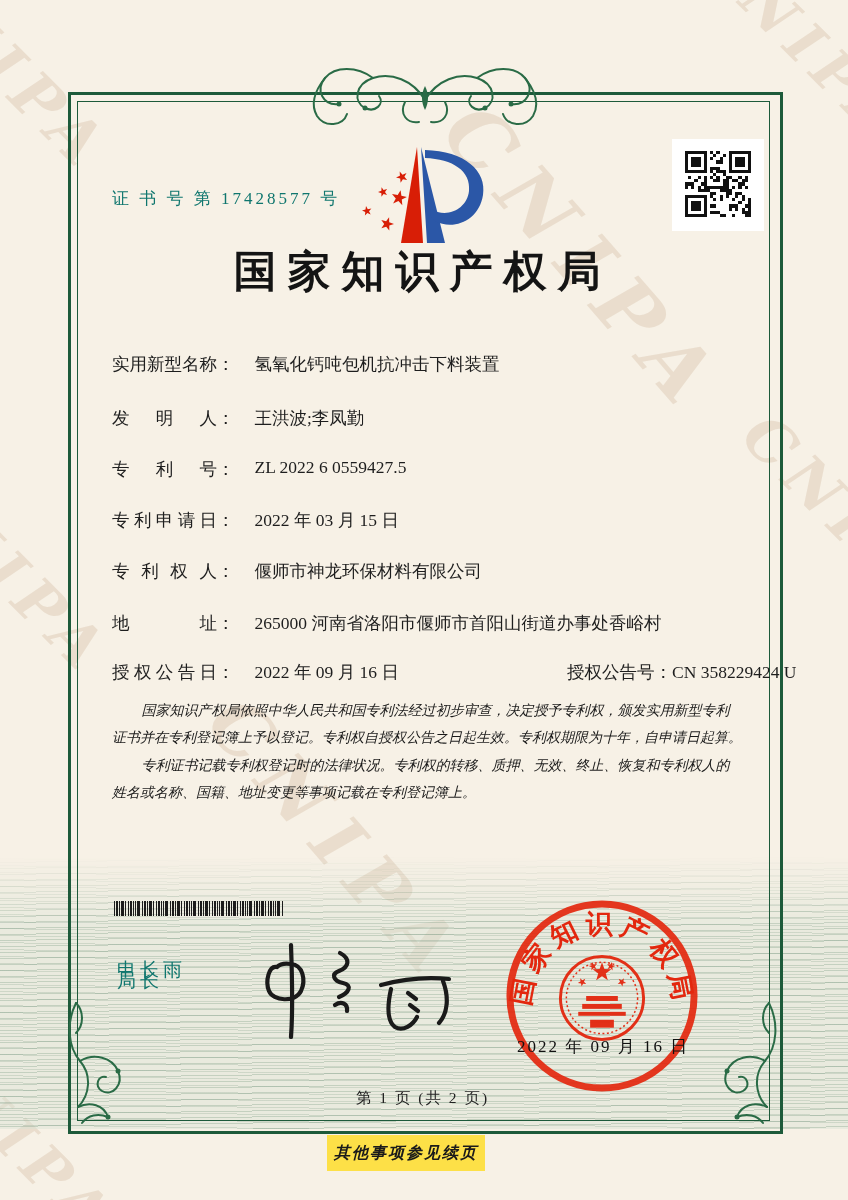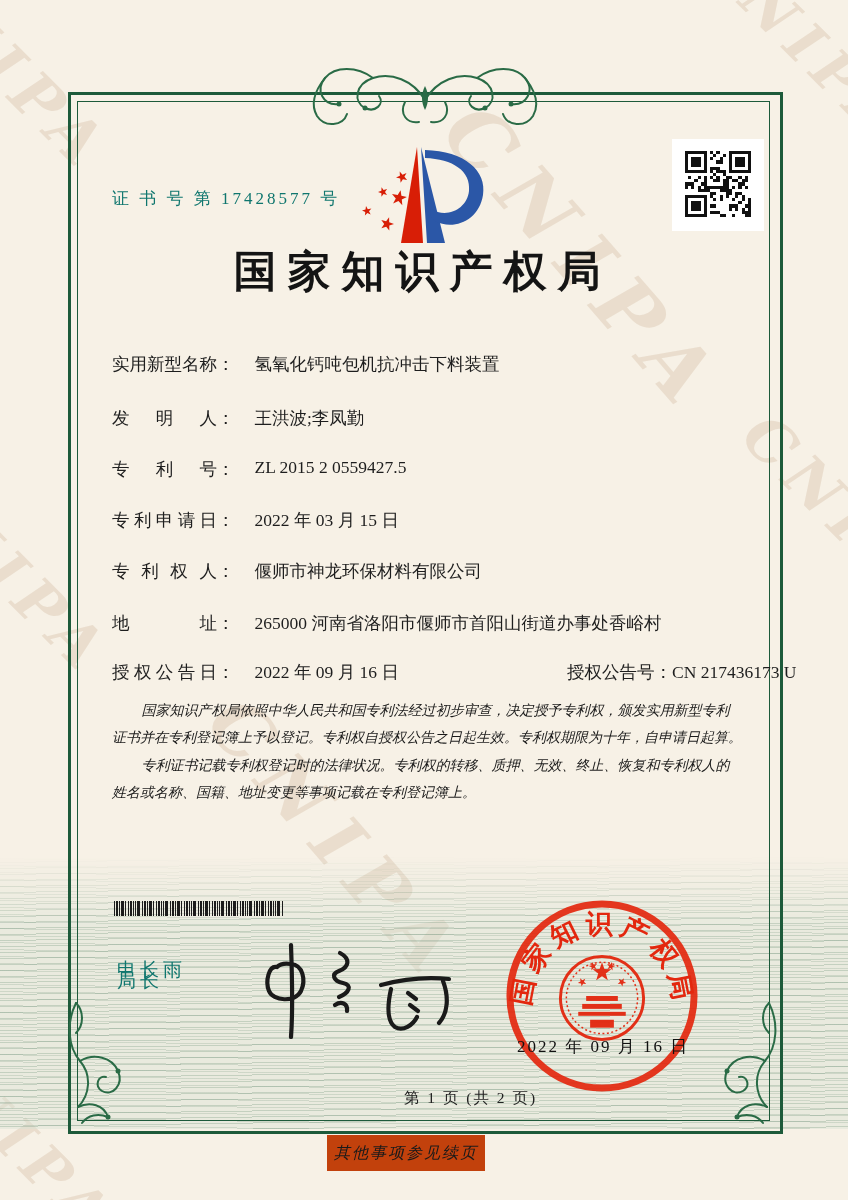--- a/index.html
+++ b/index.html
@@ -46,23 +46,23 @@
   .barcode{left:114px;top:901px;}
   .director{left:117px;font-size:19px;color:#0f766e;
             font-family:"Liberation Sans","DejaVu Sans",sans-serif;letter-spacing:4px;}
   .sig{left:245px;top:933px;}
 
   .seal{left:503px;top:897px;}
   .seal-date{left:512px;top:1035px;width:182px;text-align:center;font-size:17px;
              color:#111;letter-spacing:2px;white-space:nowrap;}
 
   .page-footer{left:68px;top:1088px;width:709px;text-align:center;font-size:15.5px;
-               color:#222;letter-spacing:2px;margin-left:48px;}
-  .cont-strip{left:327px;top:1135px;width:158px;height:36px;background:#c2410c;
-              display:flex;align-items:center;justify-content:center;}
+               color:#222;letter-spacing:2px;}
+  .cont-strip{left:327px;top:1135px;width:158px;height:36px;background:#fde047;
+              display:flex;align-items:center;justify-content:center;font-weight:bold;}
   .cont-strip span{font-size:16px;font-style:italic;color:#1a1a1a;letter-spacing:2px;}
 </style>
 </head>
 <body>
 
 <div class="wm" style="left:-70px;top:-60px;font-size:62px;transform:rotate(45deg);">CNIPA</div>
 <div class="wm" style="left:735px;top:-75px;font-size:58px;transform:rotate(45deg);">CNIPA</div>
 <div class="wm" style="left:495px;top:85px;font-size:80px;letter-spacing:18px;transform:rotate(49deg);">CNIPA</div>
 <div class="wm" style="left:-65px;top:450px;font-size:60px;transform:rotate(45deg);">CNIPA</div>
 <div class="wm" style="left:778px;top:400px;font-size:60px;transform:rotate(45deg);">CNIPA</div>
@@ -362,21 +362,21 @@
         <span>发</span>
         <span>明</span>
         <span>人</span>
       </span><span>：</span></span><span class="fvalue">王洪波;李凤勤</span>
 </div>
 <div class="fieldrow" style="top:457px;">
   <span class="flabel"><span class="jchars">
         <span>专</span>
         <span>利</span>
         <span>号</span>
-      </span><span>：</span></span><span class="fvalue">ZL 2015 2 0559427.5</span>
+      </span><span>：</span></span><span class="fvalue">ZL 2022 6 0559427.5</span>
 </div>
 <div class="fieldrow" style="top:508px;">
   <span class="flabel"><span class="jchars">
         <span>专</span>
         <span>利</span>
         <span>申</span>
         <span>请</span>
         <span>日</span>
       </span><span>：</span></span><span class="fvalue">2022 年 03 月 15 日</span>
 </div>
@@ -396,21 +396,21 @@
 </div>
 <div class="fieldrow" style="top:660px;width:633px;">
   <span class="flabel"><span class="jchars">
         <span>授</span>
         <span>权</span>
         <span>公</span>
         <span>告</span>
         <span>日</span>
       </span><span>：</span></span><span class="fvalue">2022 年 09 月 16 日</span>
   <span class="grant-no">
-    <span>授权公告号：</span><span>CN 217436173 U</span>
+    <span>授权公告号：</span><span>CN 358229424 U</span>
   </span>
 </div>
 
 <div class="abs paras">
   <p>国家知识产权局依照中华人民共和国专利法经过初步审查，决定授予专利权，颁发实用新型专利证书并在专利登记簿上予以登记。专利权自授权公告之日起生效。专利权期限为十年，自申请日起算。</p>
   <p>专利证书记载专利权登记时的法律状况。专利权的转移、质押、无效、终止、恢复和专利权人的姓名或名称、国籍、地址变更等事项记载在专利登记簿上。</p>
 </div>
 
 <svg class="abs barcode" width="172" height="15" viewBox="0 0 172 15">
     <g id="barcode-bars" fill="#1c1c1c">

